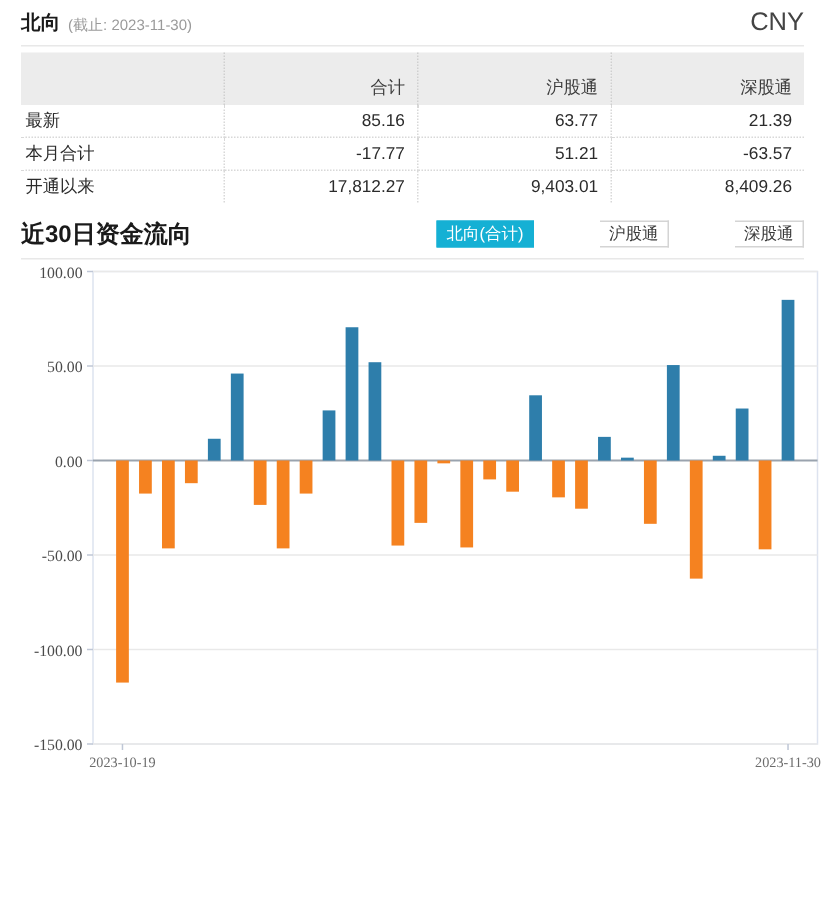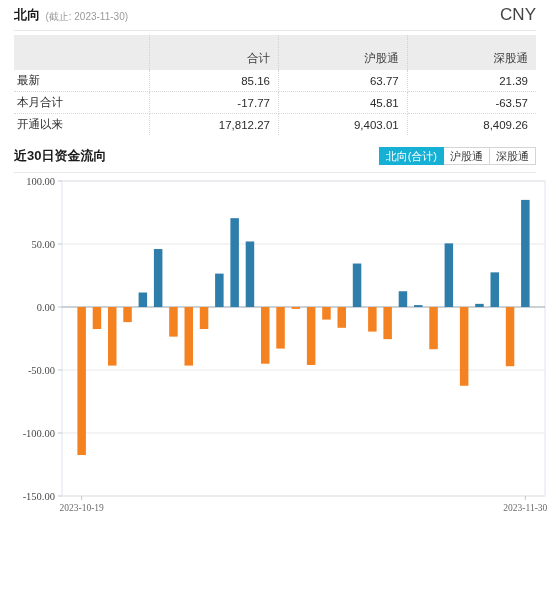--- a/index.html
+++ b/index.html
@@ -109,28 +109,29 @@
   .section-head {
     margin-top: 9px;
     padding: 0 14px;
     height: 24px;
     display: flex;
     align-items: center;
     justify-content: space-between;
     box-sizing: border-box;
   }
   .section-title {
-    font-size: 13px;
+    font-size: 16px;
     font-weight: bold;
     color: #1a1a1a;
   }
   .tabgroup {
     display: flex;
     align-items: stretch;
     height: 18px;
+    gap: 44px;
   }
   .tab {
     font-size: 11px;
     line-height: 16px;
     padding: 0 6px;
     border: 1px solid #d4d4d4;
     border-left: none;
     background: #ffffff;
     color: #3a3a3a;
     white-space: nowrap;
@@ -187,21 +188,21 @@
       <tbody>
         <tr>
           <td class="rowlabel">最新</td>
           <td>85.16</td>
           <td>63.77</td>
           <td>21.39</td>
         </tr>
         <tr>
           <td class="rowlabel">本月合计</td>
           <td>-17.77</td>
-          <td>45.81</td>
+          <td>51.21</td>
           <td>-63.57</td>
         </tr>
         <tr>
           <td class="rowlabel">开通以来</td>
           <td>17,812.27</td>
           <td>9,403.01</td>
           <td>8,409.26</td>
         </tr>
       </tbody>
     </table>

